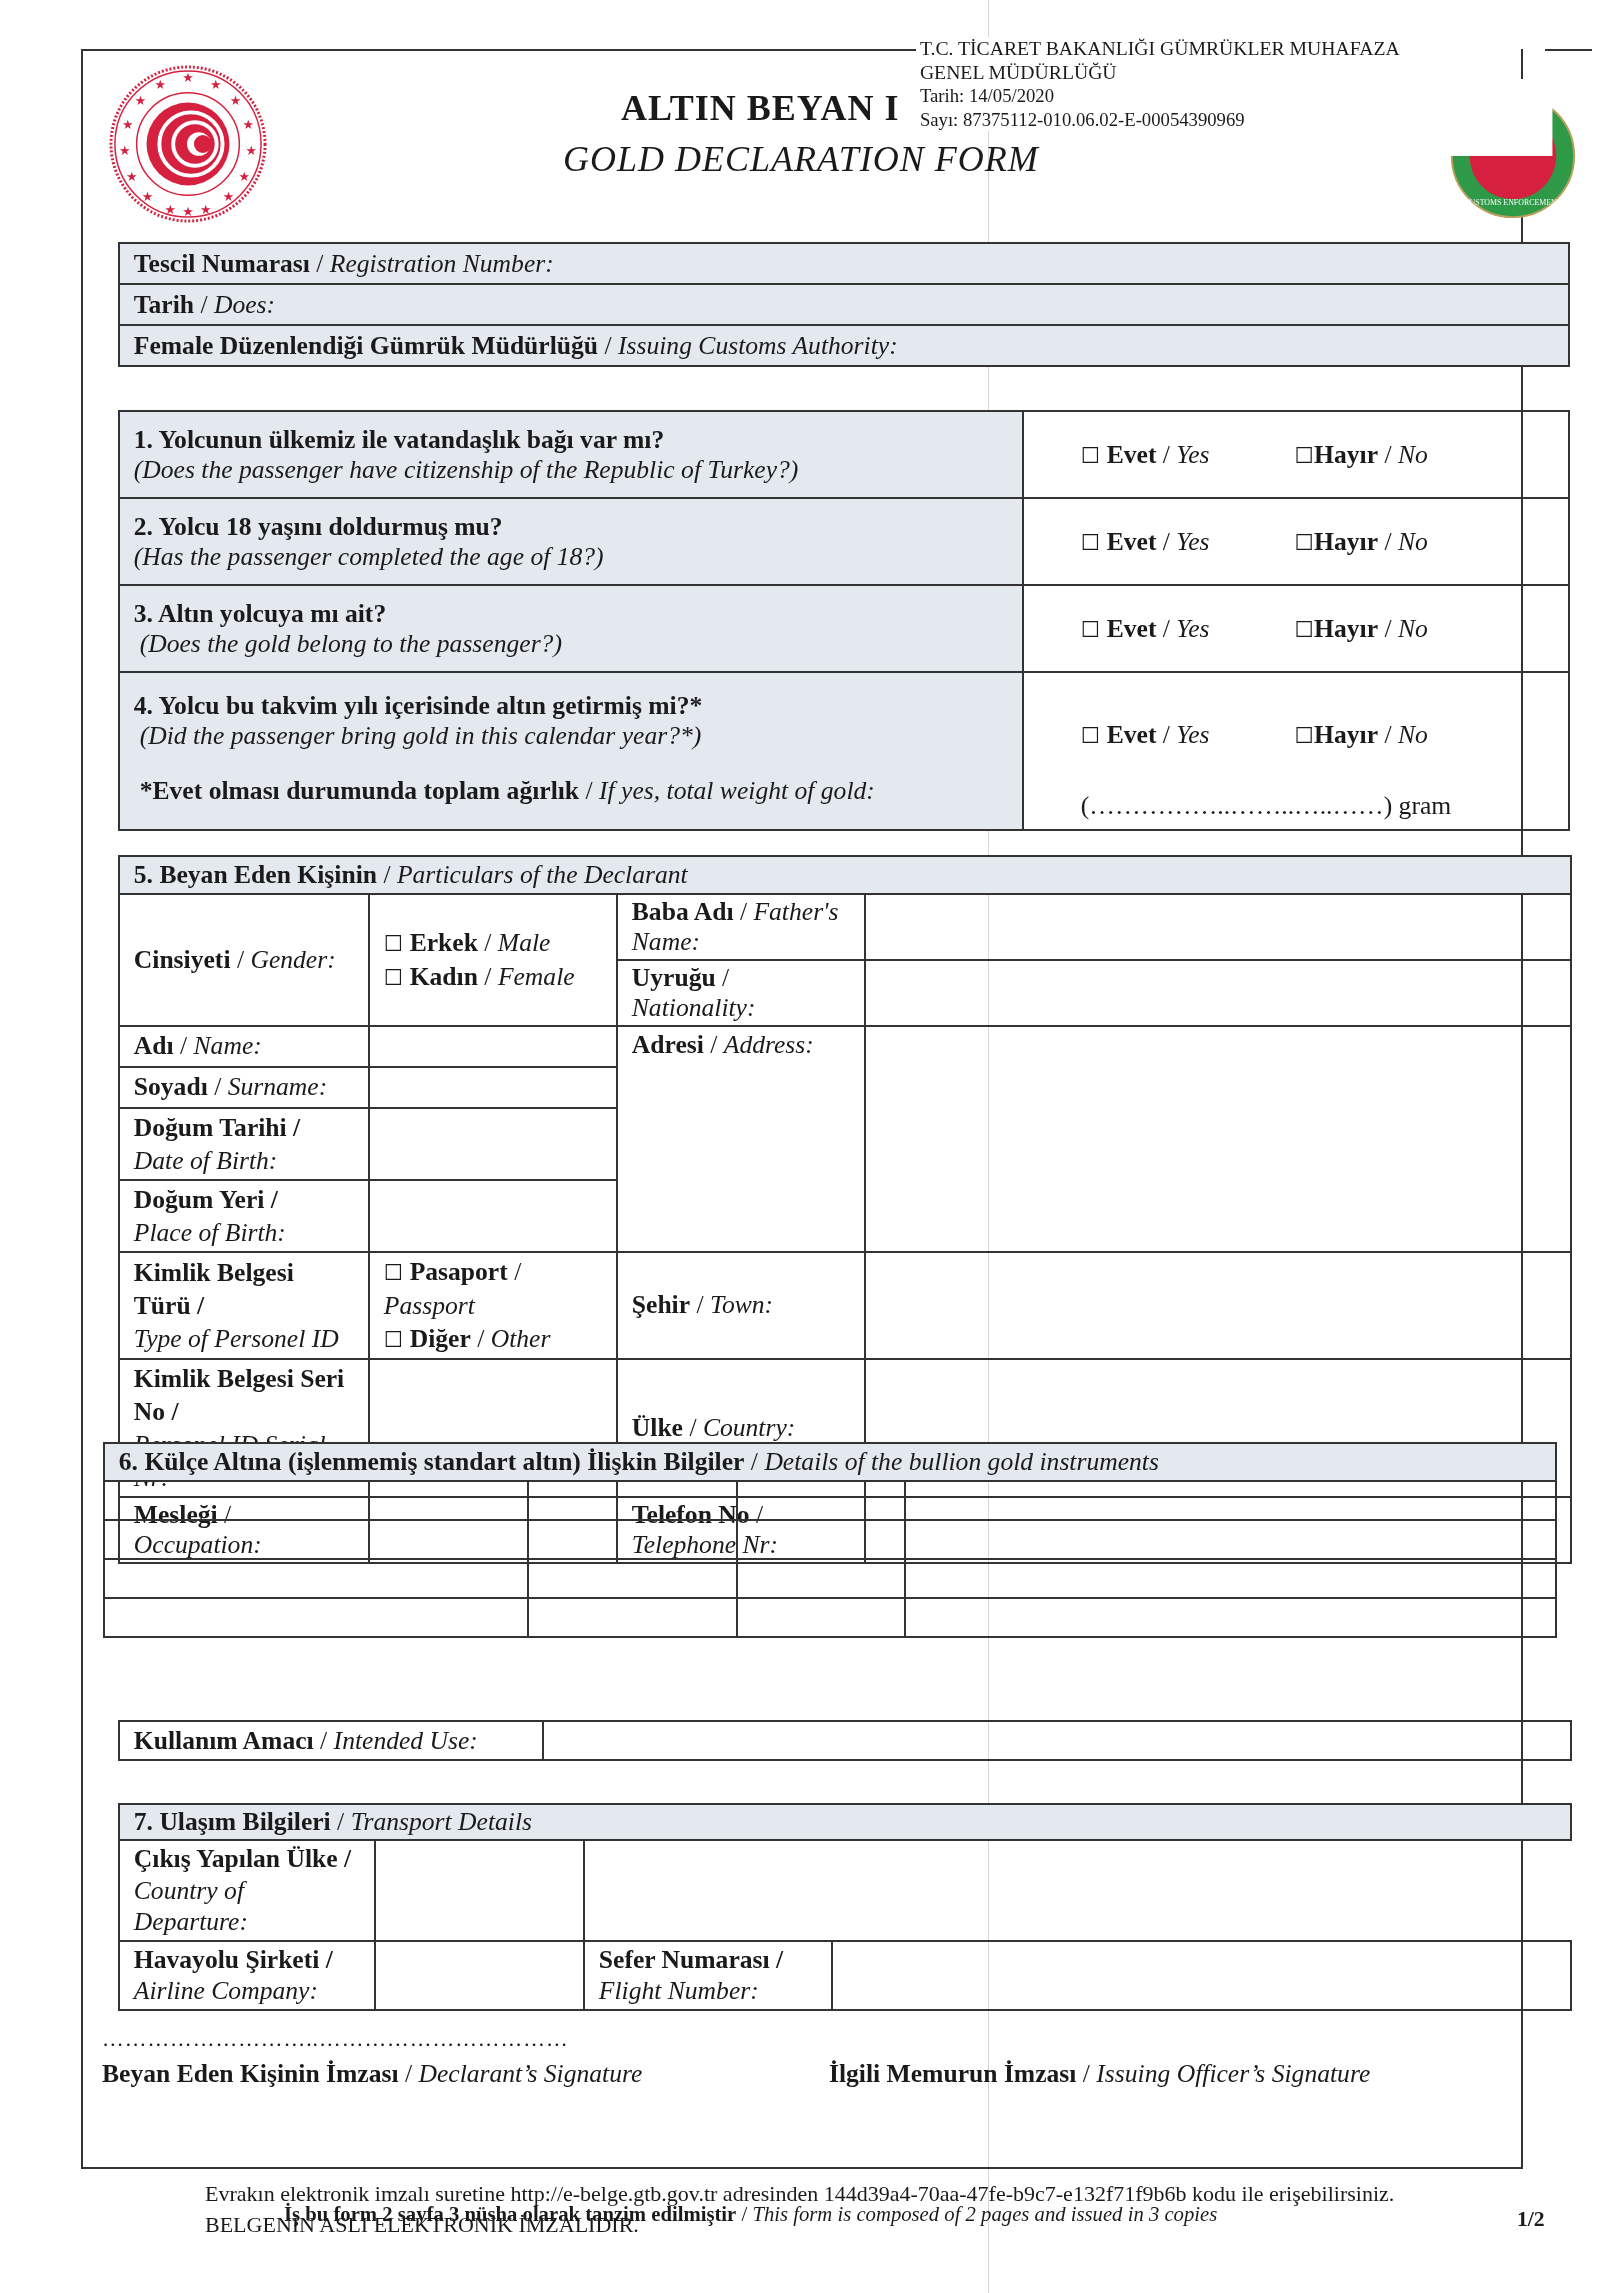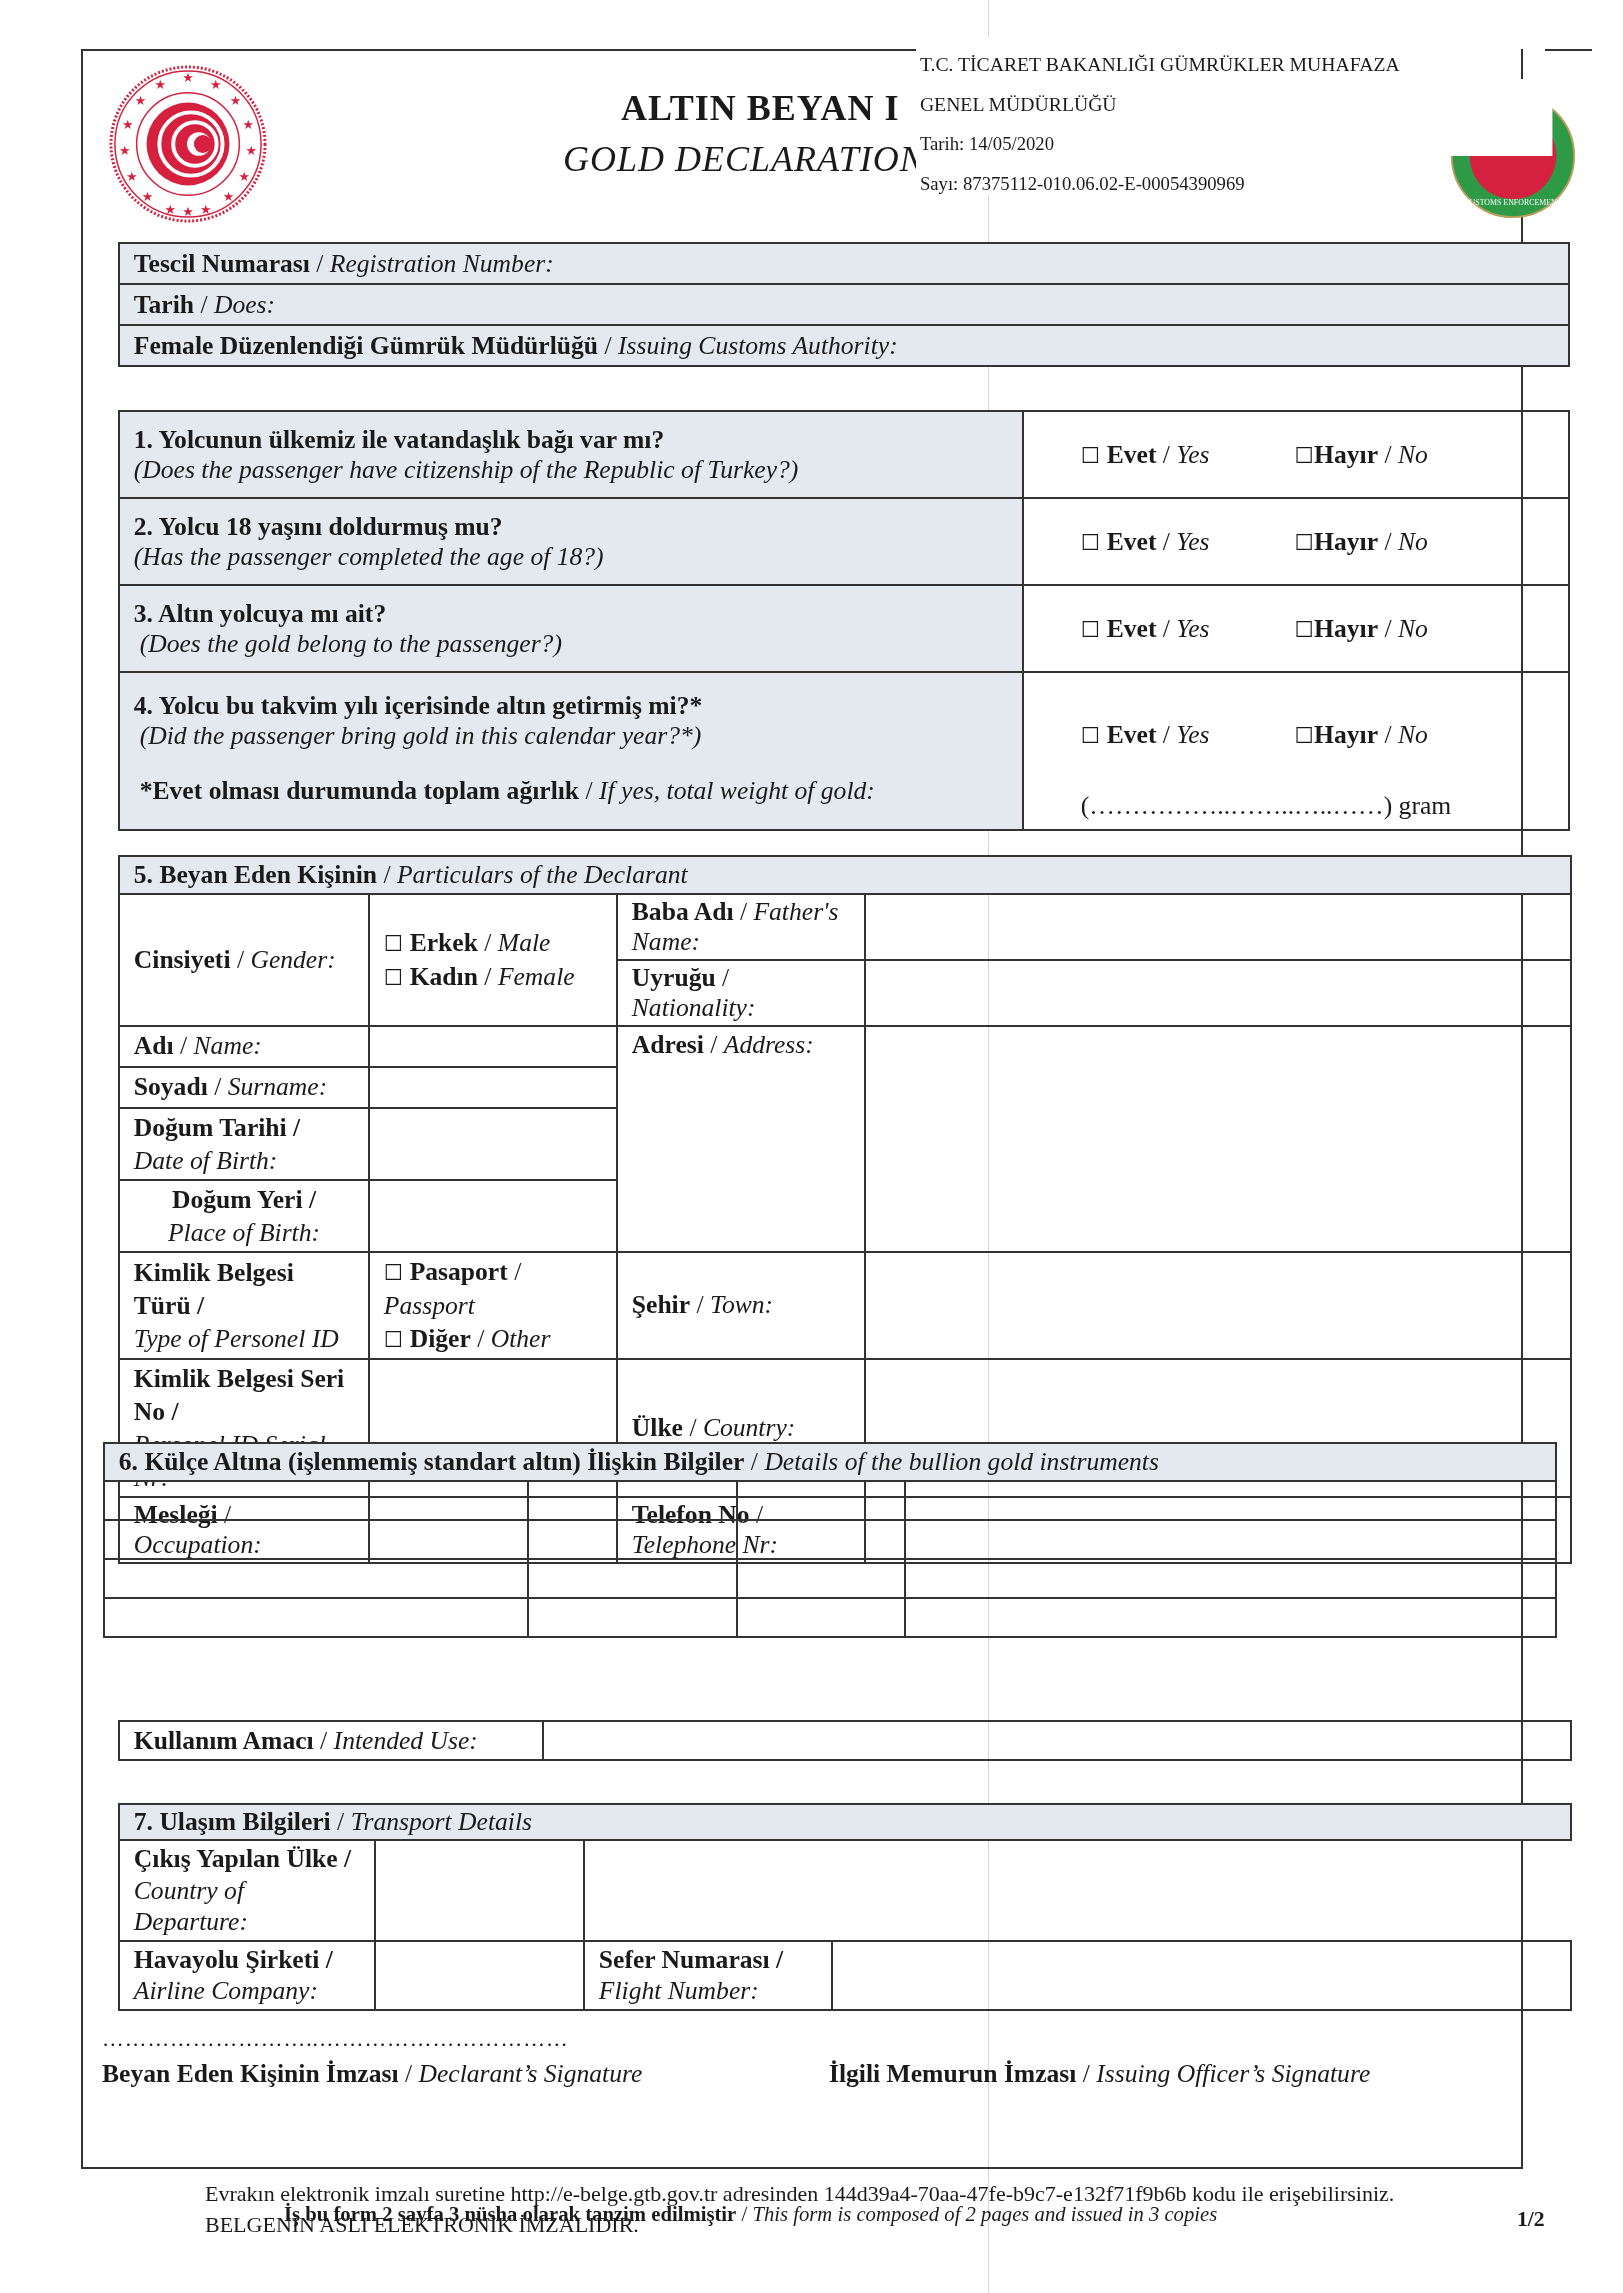--- a/index.html
+++ b/index.html
@@ -7,21 +7,21 @@
   .abs{position:absolute;}
   .b{font-weight:bold;}
   .i{font-style:italic;font-weight:normal;}
   .frame{left:81px;top:49px;width:1438px;height:2118px;border-left:2px solid #333;border-right:2px solid #333;border-bottom:2px solid #333;}
   .frame-top-l{left:81px;top:49px;width:849px;border-top:2px solid #333;}
   .frame-top-r{left:1545px;top:49px;width:47px;border-top:2px solid #333;}
   .fold{left:988px;top:0;width:1px;height:2293px;background:#d6d6d6;}
   .title1{left:621px;top:87px;font-size:36px;font-weight:bold;letter-spacing:1px;}
   .title2{left:563px;top:138px;font-size:36px;font-style:italic;letter-spacing:1px;}
   .stamp{left:916px;top:37px;font-size:19.7px;line-height:23.6px;background:#fff;padding:0 3.9px;}
-  .stamp div{white-space:nowrap;margin-top:16px;}
+  .stamp div{white-space:nowrap;}
   table.f{position:absolute;border-collapse:collapse;}
   table.f td{border:2px solid #333;padding:2px 13.8px;font-size:25.6px;vertical-align:middle;}
   .shade{background:#e4e9ef;}
   .cb{font-family:"DejaVu Sans",sans-serif;font-size:21.7px;font-weight:normal;}
   .q td{height:81px;}
   .q .ans{text-align:left;white-space:nowrap;}
   .sec{font-size:26.6px;}
   .center{text-align:center;}
   .sig{font-size:25.6px;white-space:nowrap;}
   .dots{letter-spacing:1px;font-size:21.7px;}
@@ -174,21 +174,21 @@
     <td></td>
   </tr>
   <tr>
     <td style="height:65px;line-height:33px;">
           <div class="b">Doğum Tarihi /</div>
           <div class="i">Date of Birth:</div>
         </td>
     <td></td>
   </tr>
   <tr>
-    <td style="height:65px;line-height:33px;text-align:center;">
+    <td style="height:65px;line-height:33px;">
           <div class="b">Doğum Yeri /</div>
           <div class="i">Place of Birth:</div>
         </td>
     <td></td>
   </tr>
   <tr>
     <td rowspan="2" style="height:83px;line-height:33px;">
           <div class="b">Kimlik Belgesi Türü /</div>
           <div class="i">Type of Personel ID</div>
         </td>

